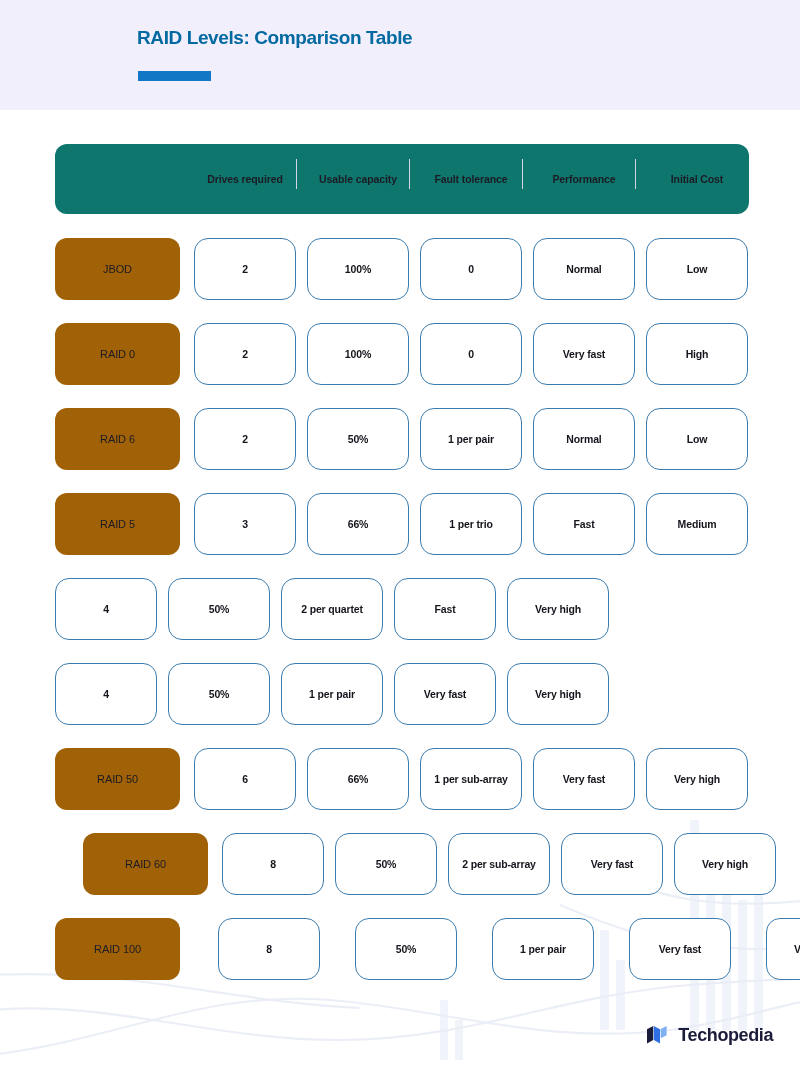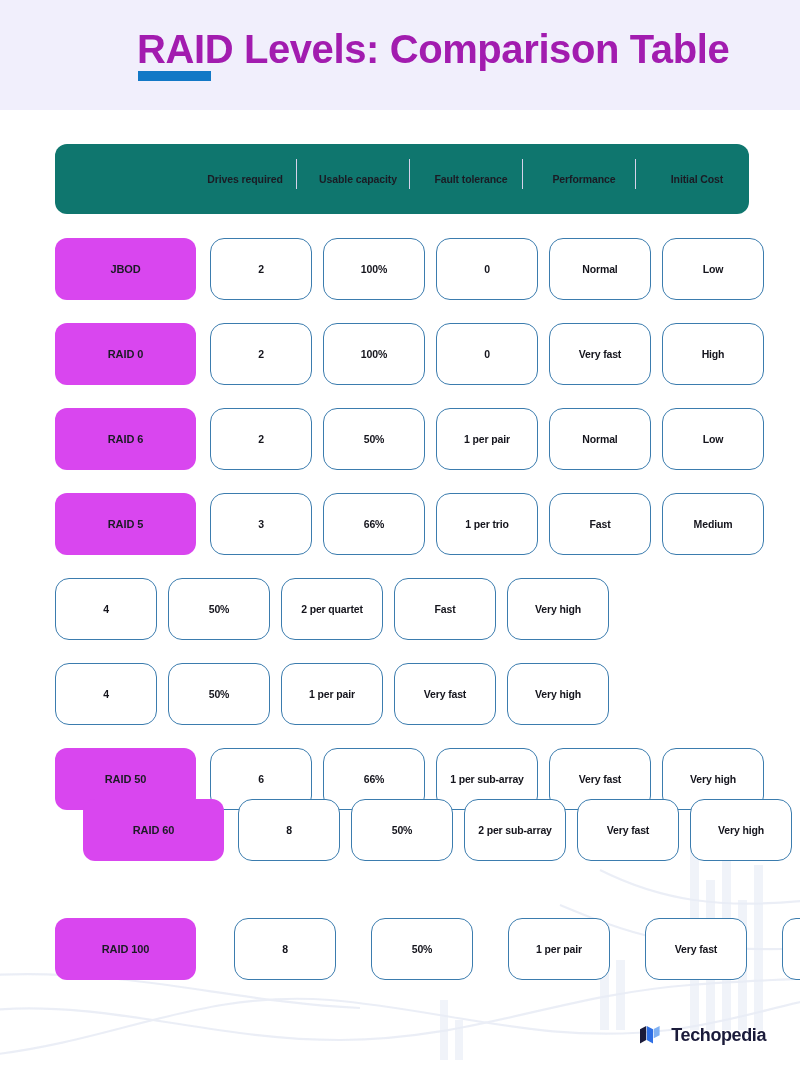--- a/index.html
+++ b/index.html
@@ -35,24 +35,24 @@
     width: 800px;
     height: 110px;
     background: #f1effc;
     z-index: 1;
   }
 
   .page-title {
     position: absolute;
     left: 137px;
     top: 27px;
-    font-size: 40px;
+    font-size: 19px;
     font-weight: bold;
     letter-spacing: -0.4px;
-    color: #a21caf;
+    color: #0369a1;
     white-space: nowrap;
     z-index: 2;
   }
 
   .title-accent {
     position: absolute;
     left: 138px;
     top: 71px;
     width: 73px;
     height: 10px;
@@ -115,30 +115,30 @@
     position: absolute;
     left: 55px;
     width: 694px;
     height: 62px;
     display: flex;
     align-items: center;
   }
 
   .row-label {
     flex: none;
-    width: 141px;
+    width: 125px;
     height: 62px;
     margin-right: 14px;
-    background: #d946ef;
+    background: #a16207;
     border-radius: 12px;
     display: flex;
     align-items: center;
     justify-content: center;
     font-size: 11px;
-    font-weight: bold;
+    font-weight: normal;
     color: #1b1b24;
     letter-spacing: -0.1px;
   }
 
   .cell {
     flex: none;
     width: 102px;
     height: 62px;
     margin-right: 11px;
     background: #ffffff;
@@ -152,21 +152,21 @@
     color: #14141c;
     text-align: center;
     letter-spacing: -0.15px;
     white-space: nowrap;
   }
   .cell:last-child { margin-right: 18px; }
 
   
   .footer-logo {
     position: absolute;
-    right: 34px;
+    right: 27px;
     bottom: 24px;
     display: flex;
     align-items: center;
     gap: 9px;
     z-index: 3;
   }
 
   .logo-mark {
     width: 24px;
     height: 24px;
@@ -276,21 +276,21 @@
 
     <div class="row" style="top:638px;">
       <div class="row-label">RAID 50</div>
       <div class="cell">6</div>
       <div class="cell">66%</div>
       <div class="cell">1 per sub-array</div>
       <div class="cell">Very fast</div>
       <div class="cell">Very high</div>
     </div>
 
-    <div class="row" style="top:689px;padding-left:28px;">
+    <div class="row" style="top:723px;padding-left:28px;">
       <div class="row-label">RAID 60</div>
       <div class="cell">8</div>
       <div class="cell">50%</div>
       <div class="cell">2 per sub-array</div>
       <div class="cell">Very fast</div>
       <div class="cell">Very high</div>
     </div>
 
     <div class="row" style="top:808px;gap:24px;">
       <div class="row-label">RAID 100</div>

